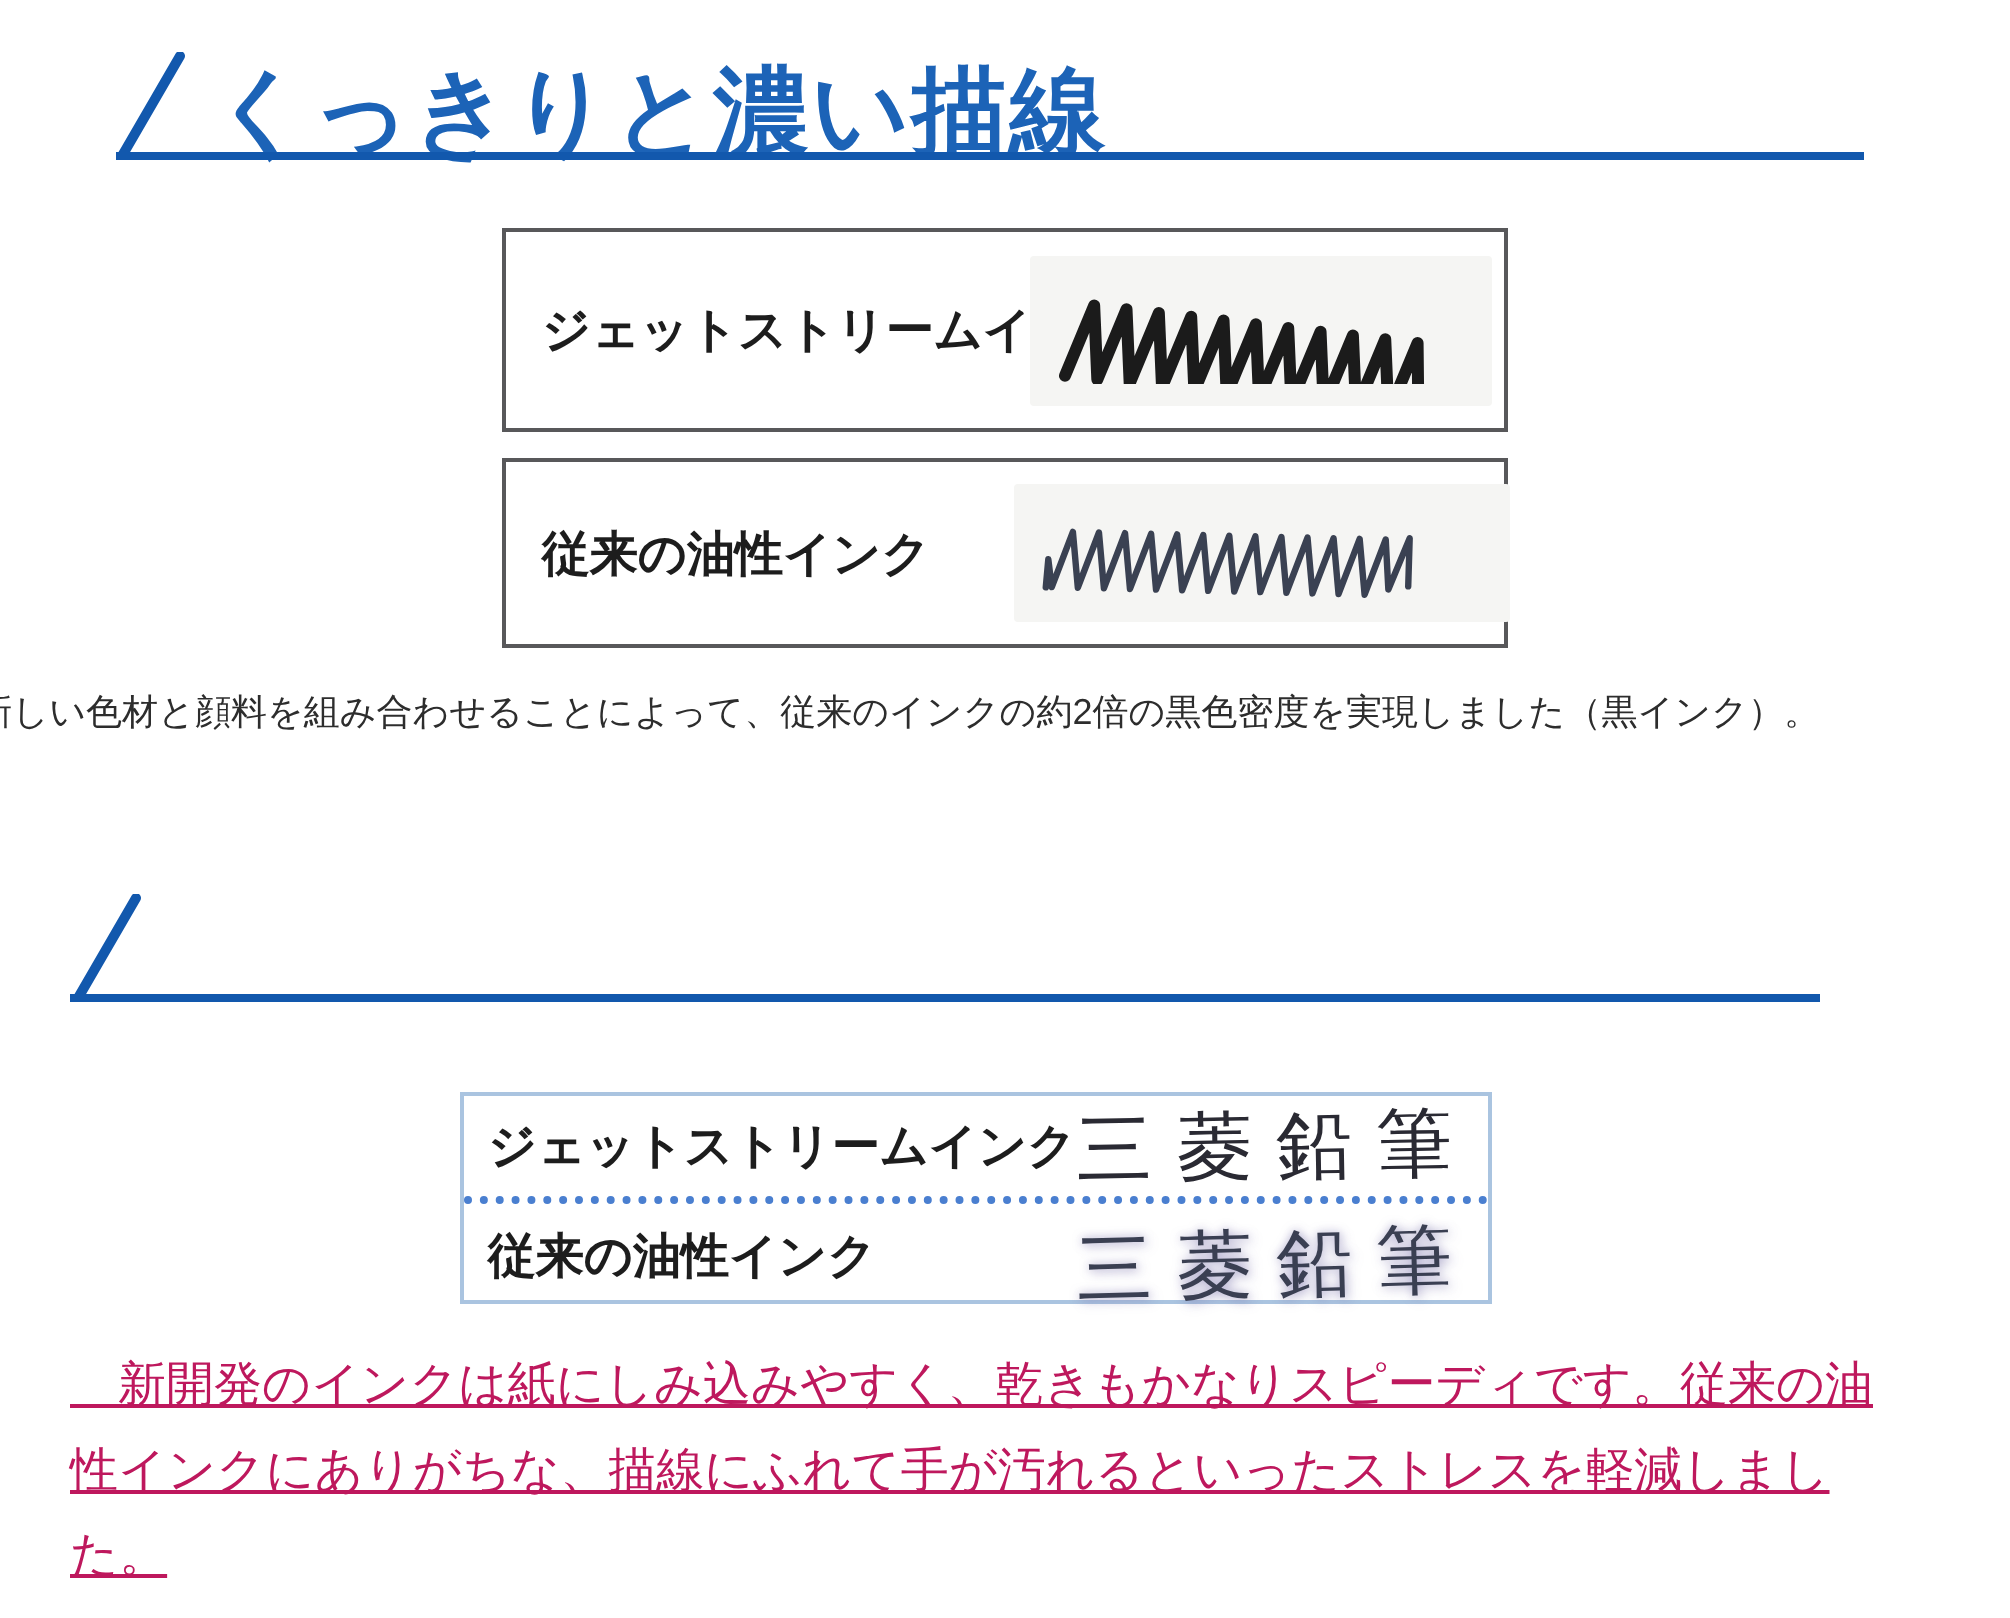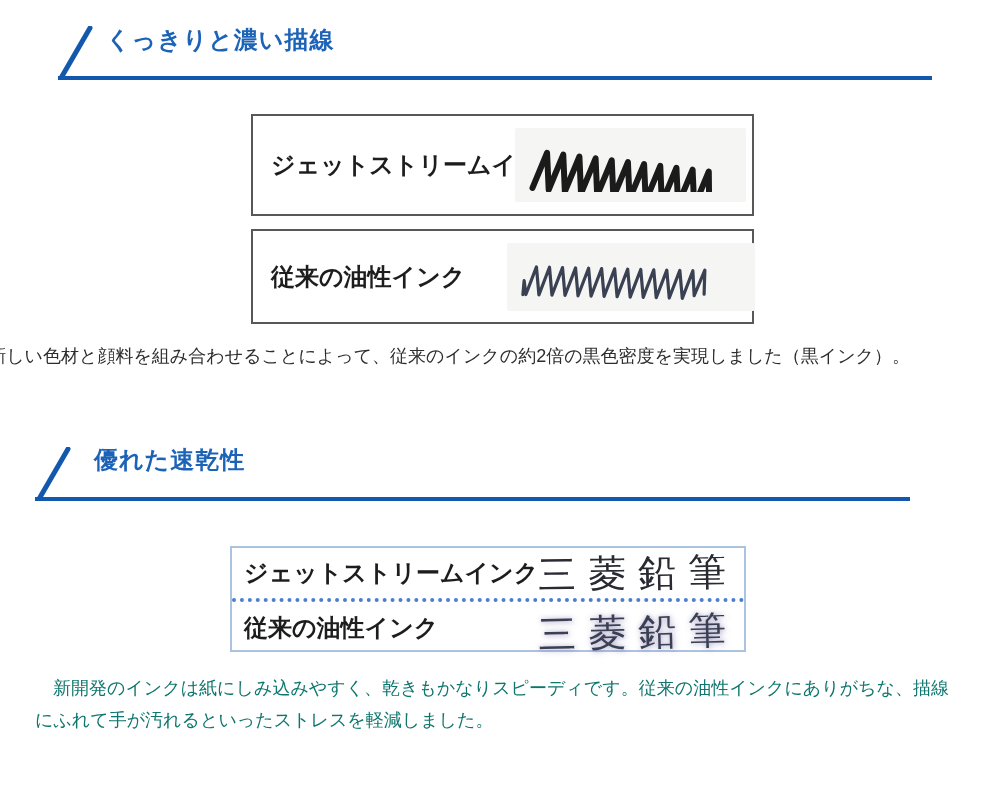--- a/index.html
+++ b/index.html
@@ -22,21 +22,21 @@
   }
   .rule-1 { left: 58px; top: 76px; width: 874px; }
   .rule-2 { left: 35px; top: 497px; width: 875px; }
 
   .heading-slash { position: absolute; }
   .slash-1 { left: 58px; top: 26px; }
   .slash-2 { left: 36px; top: 447px; }
 
   .heading-text {
     position: absolute;
-    font-size: 24px;
+    font-size: 48px;
     font-weight: 700;
     color: #1c63b7;
     letter-spacing: 1px;
     white-space: nowrap;
   }
   .heading-text-1 { left: 106px; top: 24px; }
   .heading-text-2 { left: 94px; top: 444px; }
 
   
   .ink-box {
@@ -129,23 +129,24 @@
     text-shadow: 0 0 5px rgba(128,120,175,0.55), 2px 2px 6px rgba(128,120,175,0.35);
     transform: rotate(-1.5deg) translateY(4px);
   }
 
   
   .quickdry-caption {
     position: absolute;
     left: 35px;
     top: 672px;
     width: 925px;
-    font-size: 18px;
+    font-size: 24px;
     line-height: 1.78;
-    color: #0f766e;
+    color: #be185d;
+    text-decoration: underline;
   }
 </style>
 </head>
 <body>
 
 <div class="canvas">
 
   <span class="heading-slash slash-1">
     <svg width="36" height="54" viewBox="0 0 36 54">
       <line x1="32" y1="2" x2="3" y2="52" stroke="#1258ad" stroke-width="5" stroke-linecap="round"></line>
@@ -205,21 +206,20 @@
     </span>
   </div>
 
   <div class="density-caption density-caption-1">新しい色材と顔料を組み合わせることによって、従来のインクの約2倍の黒色密度を実現しました（黒インク）。</div>
 
   <span class="heading-slash slash-2">
     <svg width="36" height="54" viewBox="0 0 36 54">
       <line x1="32" y1="2" x2="3" y2="52" stroke="#1258ad" stroke-width="5" stroke-linecap="round"></line>
     </svg>
   </span>
-  <div class="heading-text heading-text-2">優れた速乾性</div>
   <div class="heading-rule rule-2"></div>
 
   <div class="quickdry-box">
     <div class="quickdry-row">
       <span class="quickdry-label">ジェットストリームインク</span>
       <span class="handwriting handwriting-clean">三菱鉛筆</span>
     </div>
     <div class="quickdry-separator"></div>
     <div class="quickdry-row quickdry-row-2">
       <span class="quickdry-label">従来の油性インク</span>

